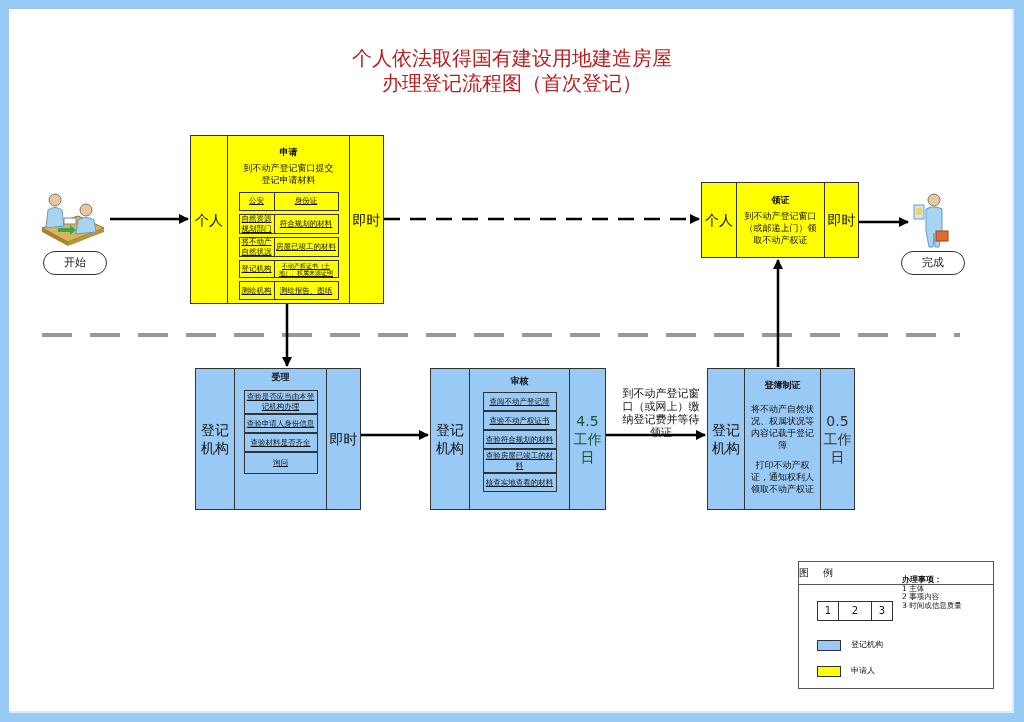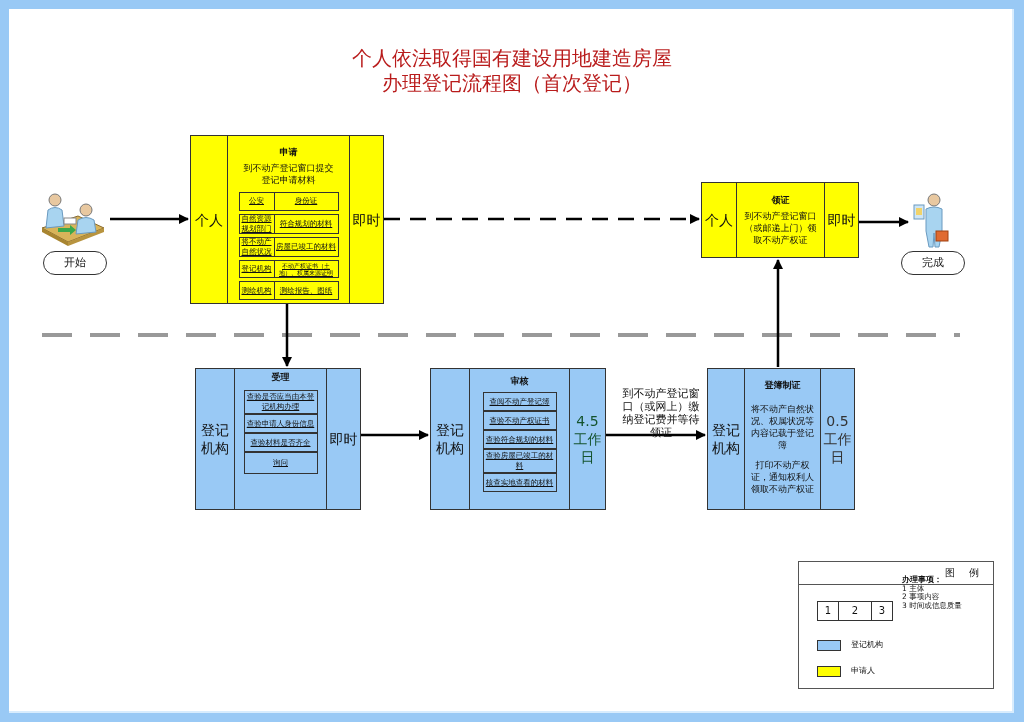--- a/index.html
+++ b/index.html
@@ -23,21 +23,21 @@
            display:flex; align-items:center; justify-content:center;text-decoration:underline; }
   .matrow { display:flex; width:100px; margin-bottom:3px; height:20px; }
   .matrow .inner:first-child { width:36px; }
   .matrow .inner:last-child { flex:1; border-left:none; }
   .stack .inner { width:74px; min-height:19px; padding:1px 2px; }
 
   .pill { position:absolute; width:62px; height:22px; border:1px solid #333; border-radius:12px;
           font-size:11px; line-height:22px; text-align:center; background:#fff; }
 
   .legend { position:absolute; left:798px; top:561px; width:196px; height:128px; border:1px solid #555; box-sizing:border-box; background:#fff; }
-  .legend-title { height:22px; line-height:22px; border-bottom:1px solid #555; text-align:right; font-size:10px; letter-spacing:14px; }
+  .legend-title { height:22px; line-height:22px; border-bottom:1px solid #555; text-align:left; font-size:10px; letter-spacing:14px; }
   .lg-cells { position:absolute; left:18px; top:39px; display:flex; border:1px solid #333; height:18px; }
   .lg-cells span { font-size:10px; line-height:18px; text-align:center; }
   .lg-cells span + span { border-left:1px solid #333; }
   .lg-note { position:absolute; left:103px; top:14px; font-size:7.5px; line-height:8.5px; }
   .lg-note b { font-size:8px; }
   .swatch { position:absolute; left:18px; width:22px; height:9px; border:1px solid #333; }
   .swatch-label { position:absolute; left:52px; font-size:8px; }
   svg.lines { position:absolute; left:0; top:0; }
 </style>
 </head>

